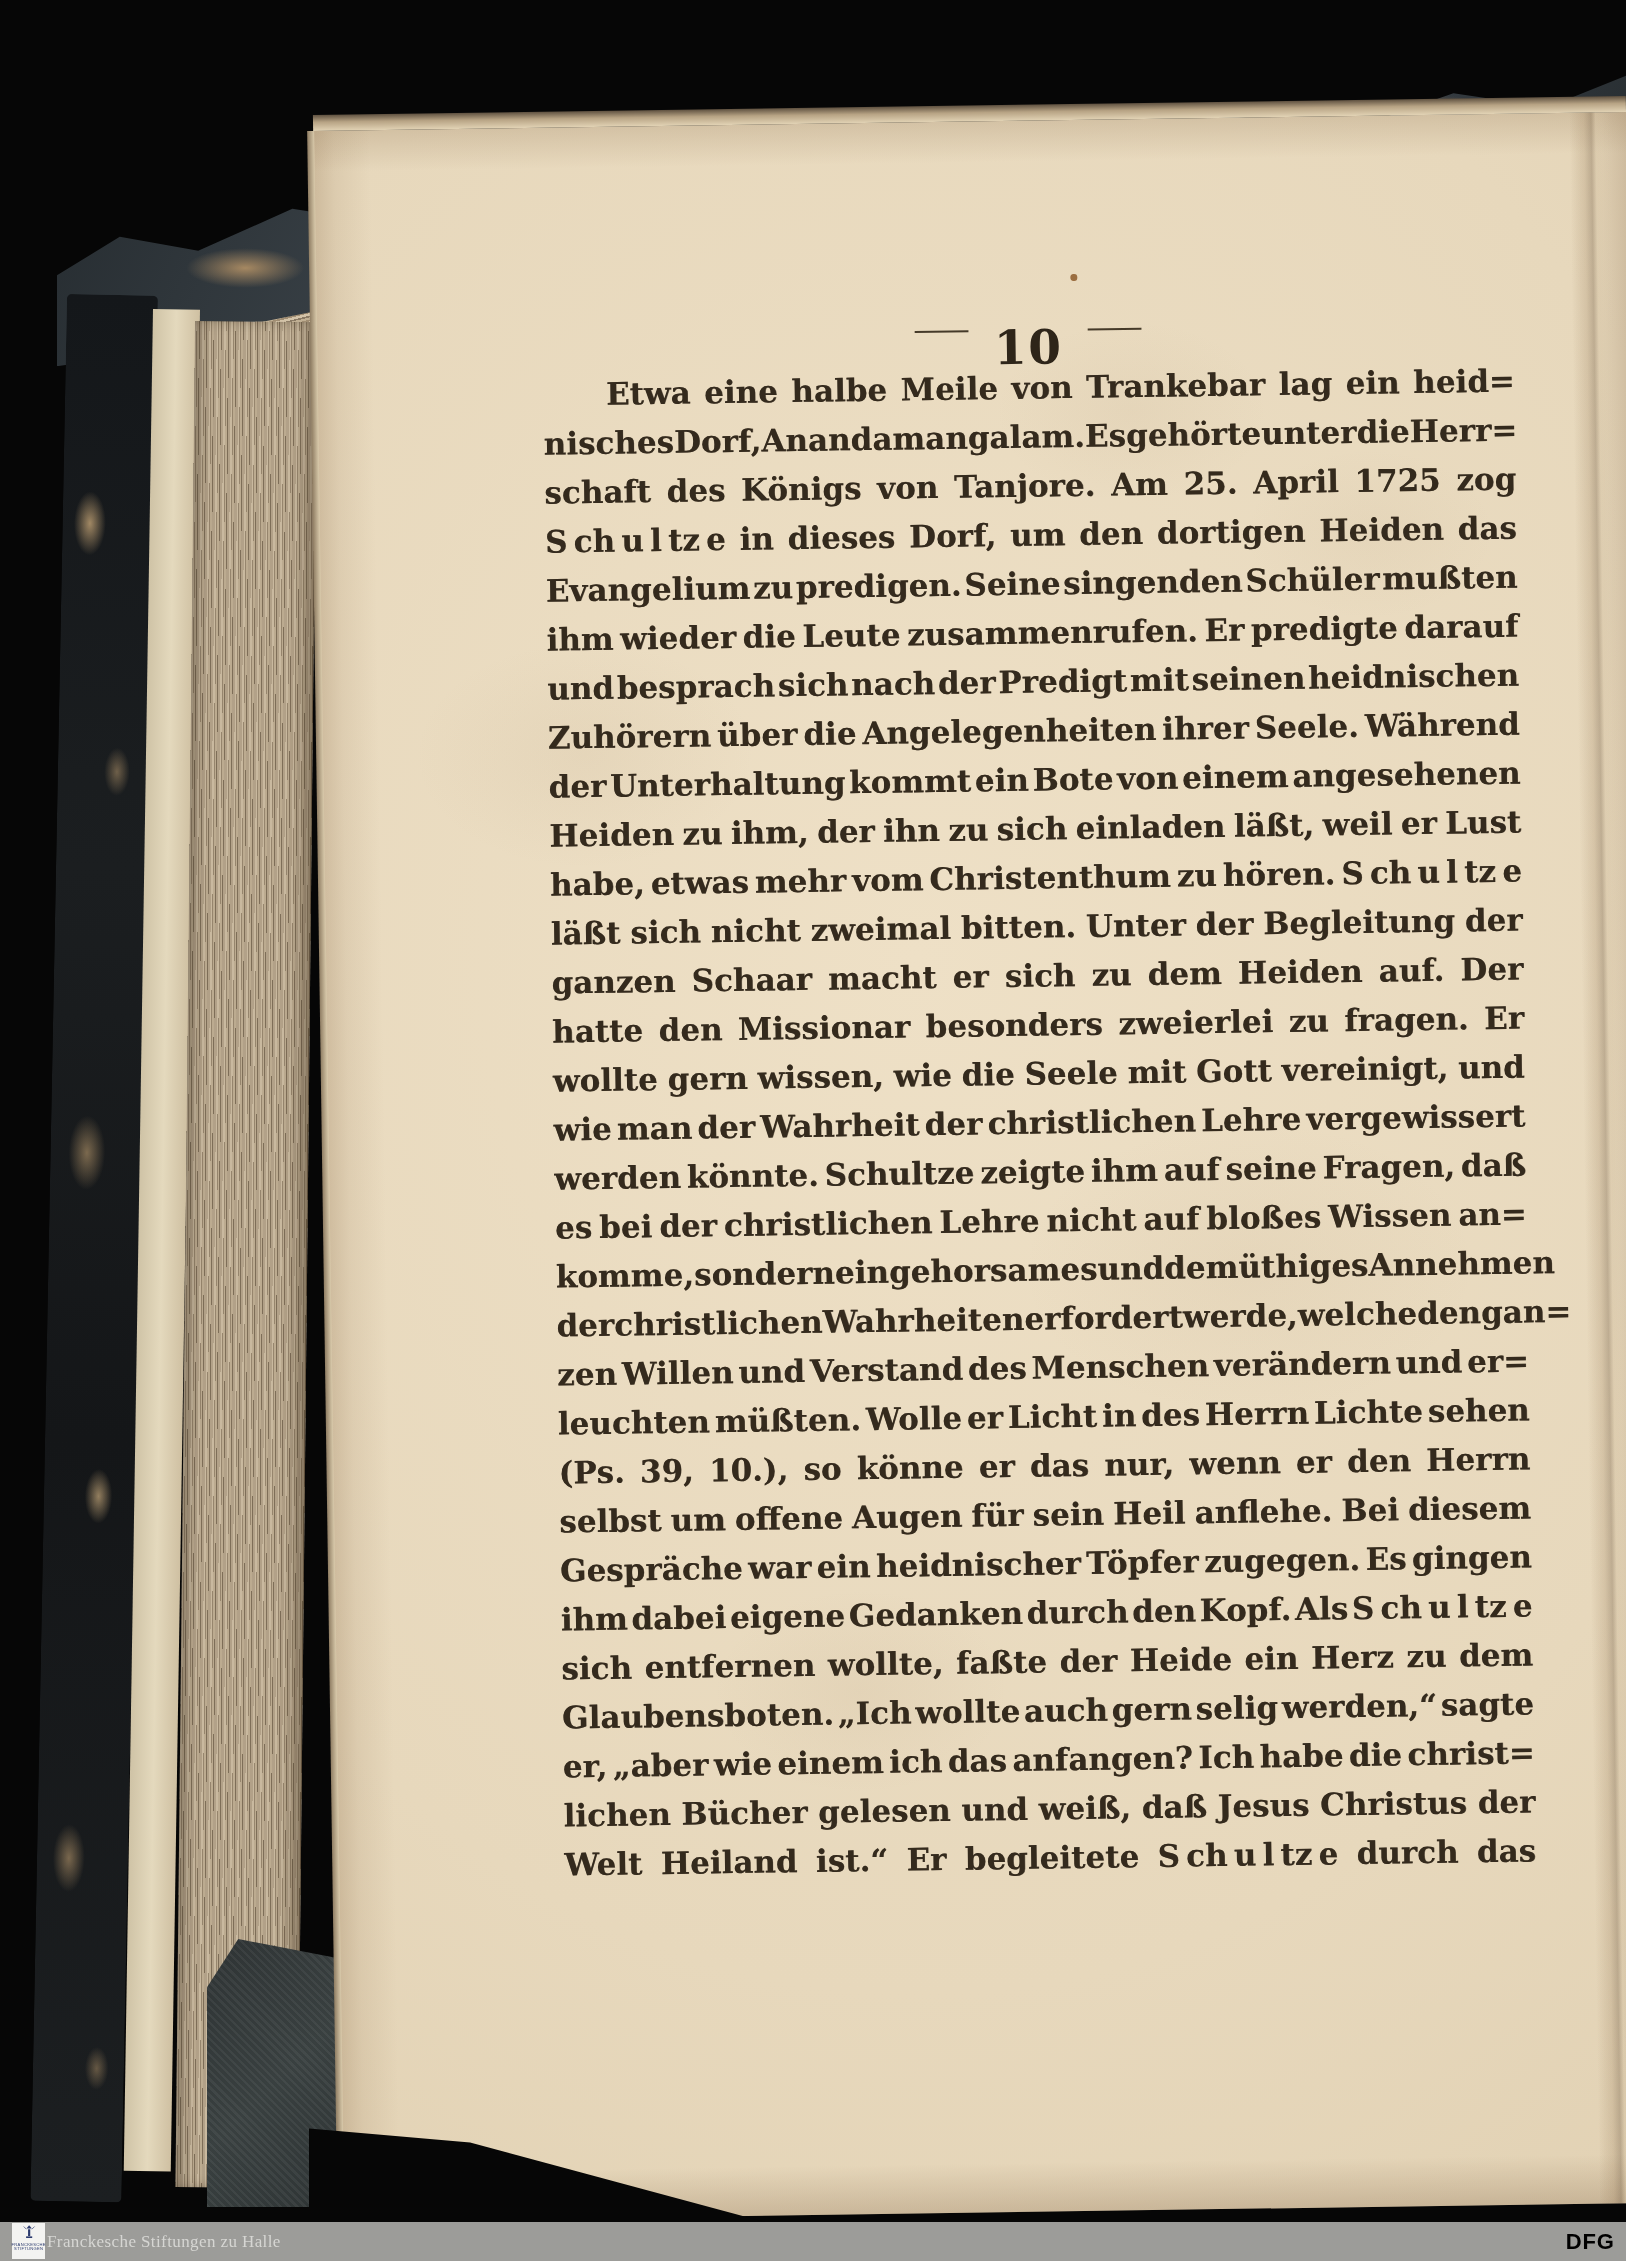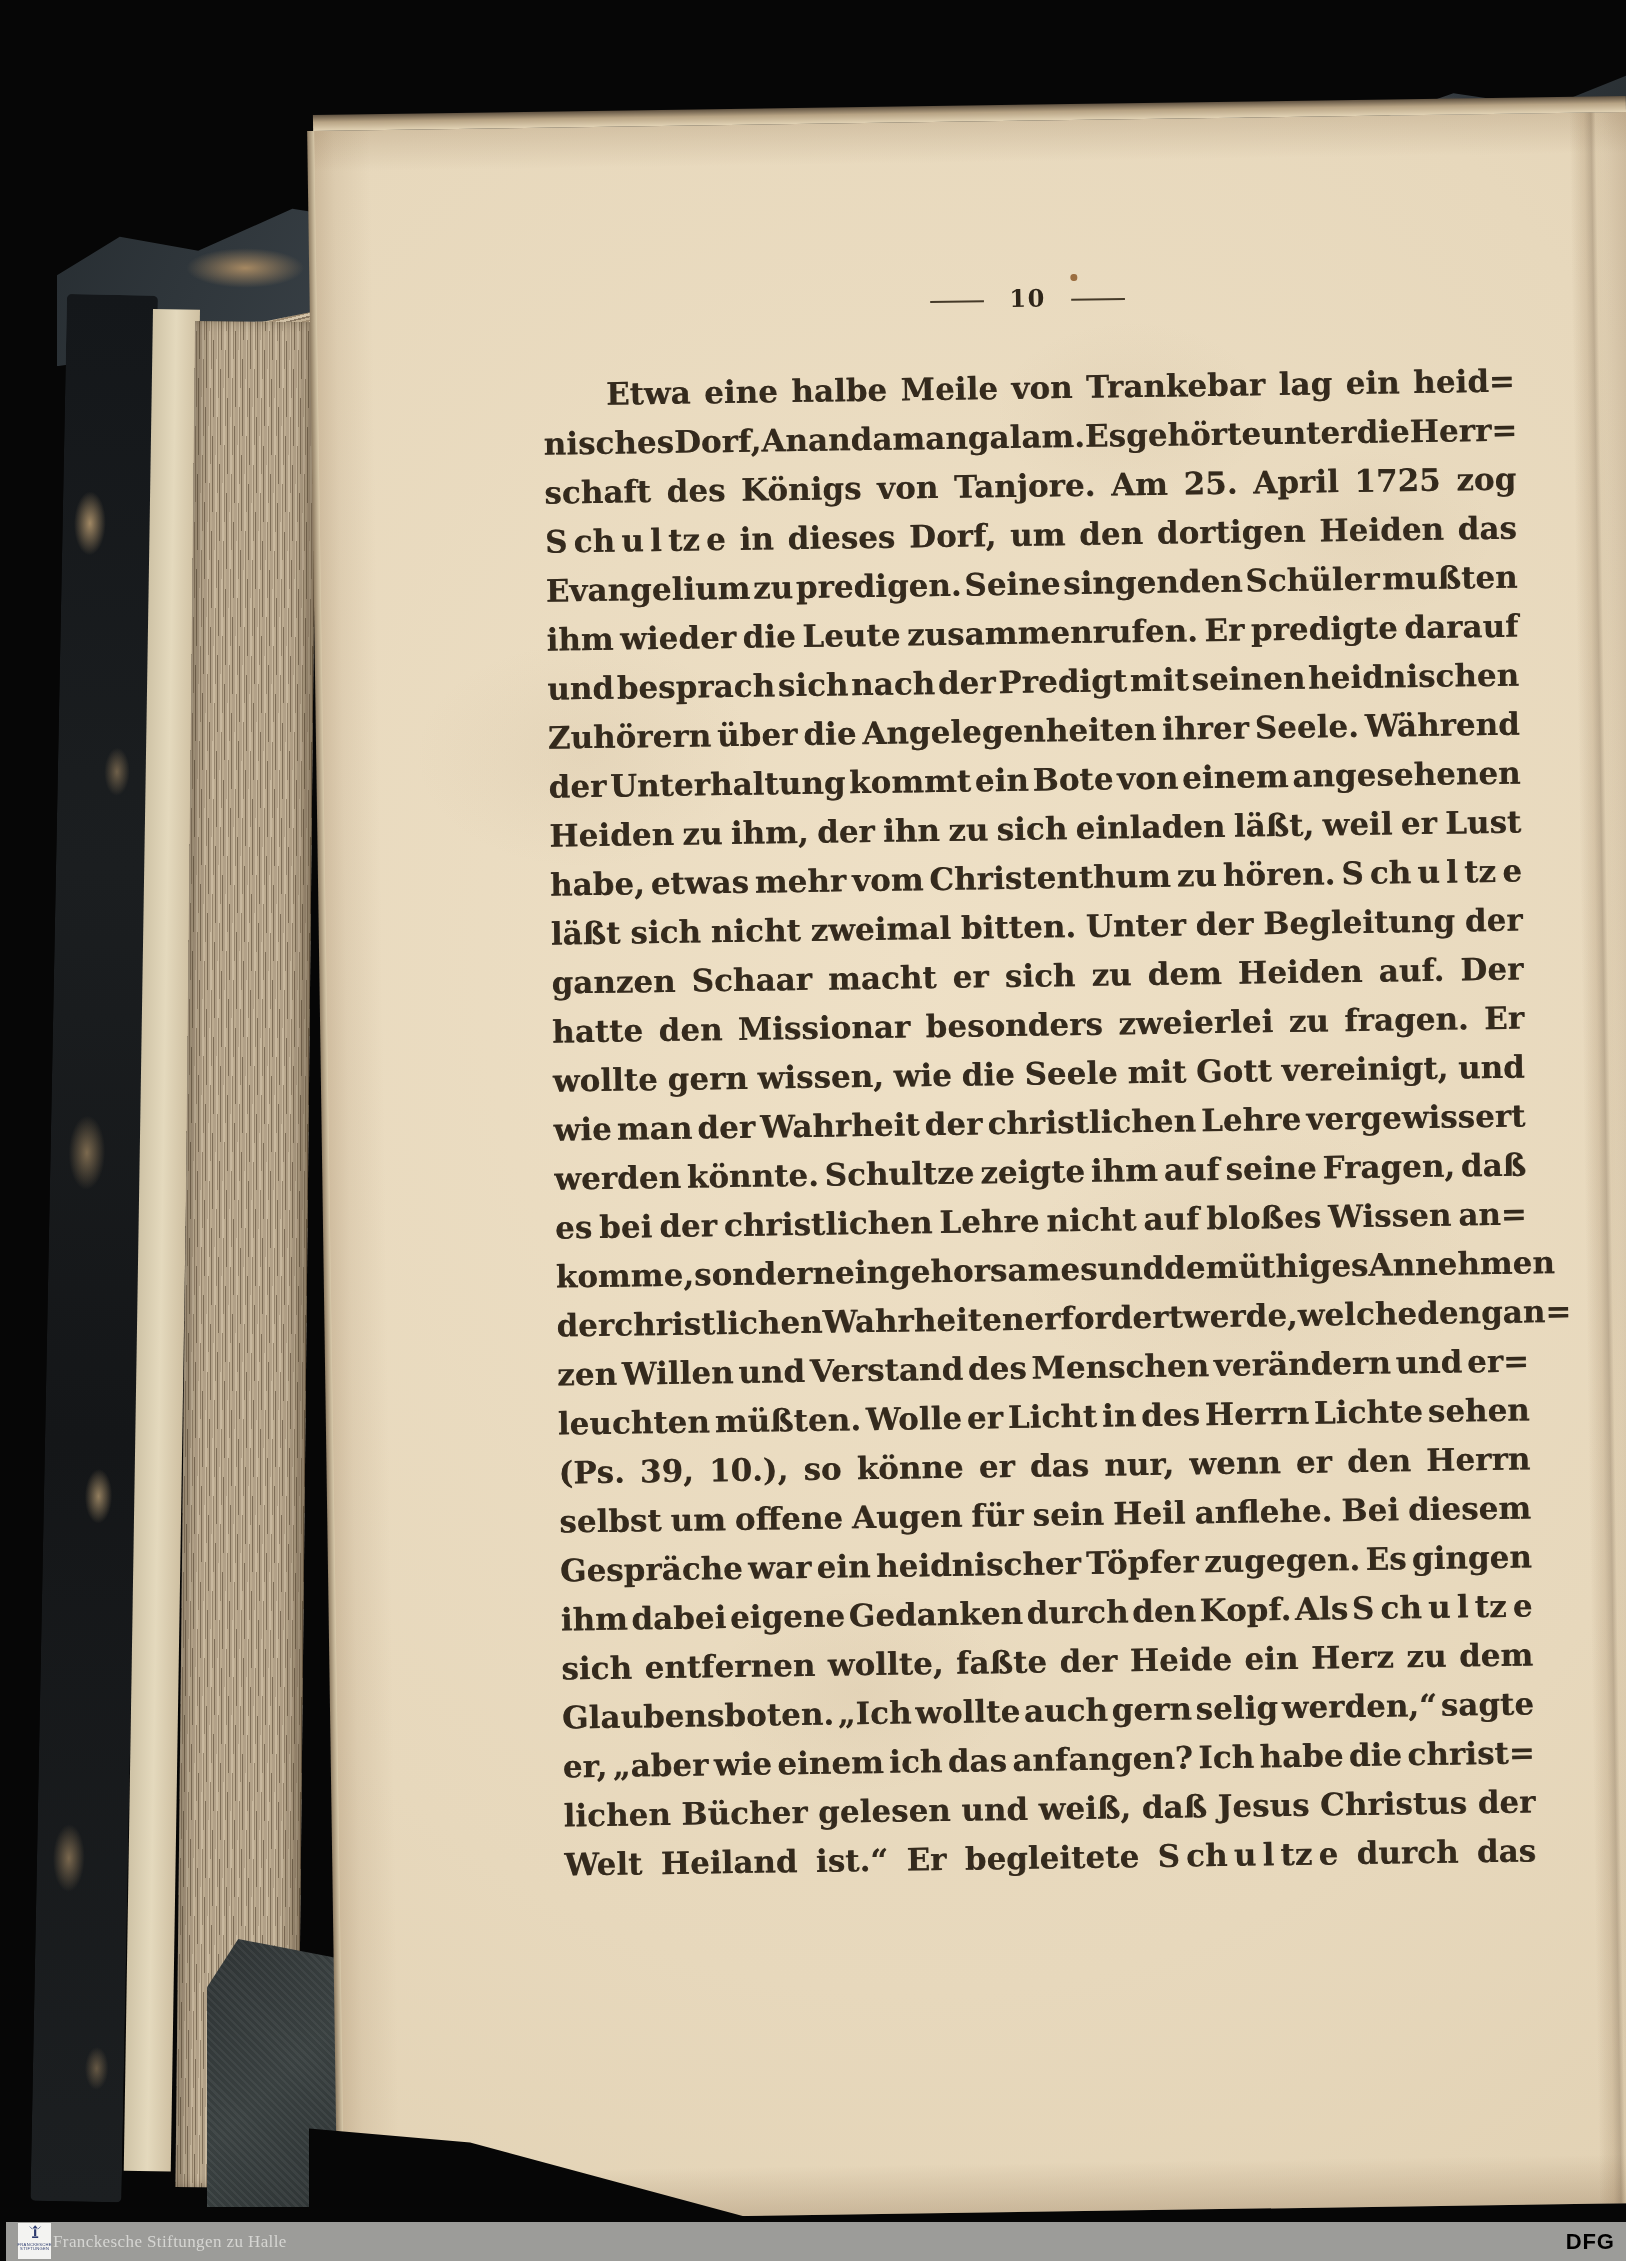--- a/index.html
+++ b/index.html
@@ -111,38 +111,38 @@
   
   .page-header{
     position:absolute;left:226px;top:159px;width:972px;
     display:flex;justify-content:center;align-items:center;gap:37px;
     color:#372c1e;
   }
   .page-header .dash{
     font-size:31px;transform:scaleX(1.9);display:inline-block;color:#453a29;
   }
   .page-header .num{
-    font-size:24px;font-weight:700;color:#2e2519;letter-spacing:1.6px;
+    font-size:47px;font-weight:700;color:#2e2519;letter-spacing:1.6px;margin-top:40px;
   }
   .text-block{
     position:absolute;left:226px;top:243px;width:972px;
   }
   .tline{
     height:49px;line-height:49px;
     display:flex;justify-content:space-between;align-items:baseline;
     font-size:31px;font-weight:700;color:#342a1d;
     font-family:"DejaVu Serif",serif;
     text-shadow:0.3px 0 0 rgba(52,42,29,0.55);
     white-space:nowrap;
   }
   .tline.first{padding-left:63px;}
 
   
   .footer{
-    position:absolute;left:6px;right:0;bottom:0;height:39px;background:#9c9c99;
+    position:absolute;left:0;right:0;bottom:0;height:39px;background:#9c9c99;
   }
   .logo-box{
     position:absolute;left:12.2px;bottom:1.6px;width:33px;height:36px;
     background:#f3f3f1;display:flex;flex-direction:column;align-items:center;
     padding-top:1.6px;box-sizing:border-box;
   }
   .logo-box .lg-line{
     font-family:"Liberation Sans",sans-serif;font-size:4.1px;line-height:4.1px;
     letter-spacing:0.3px;color:#2b3a6e;text-align:center;
   }

